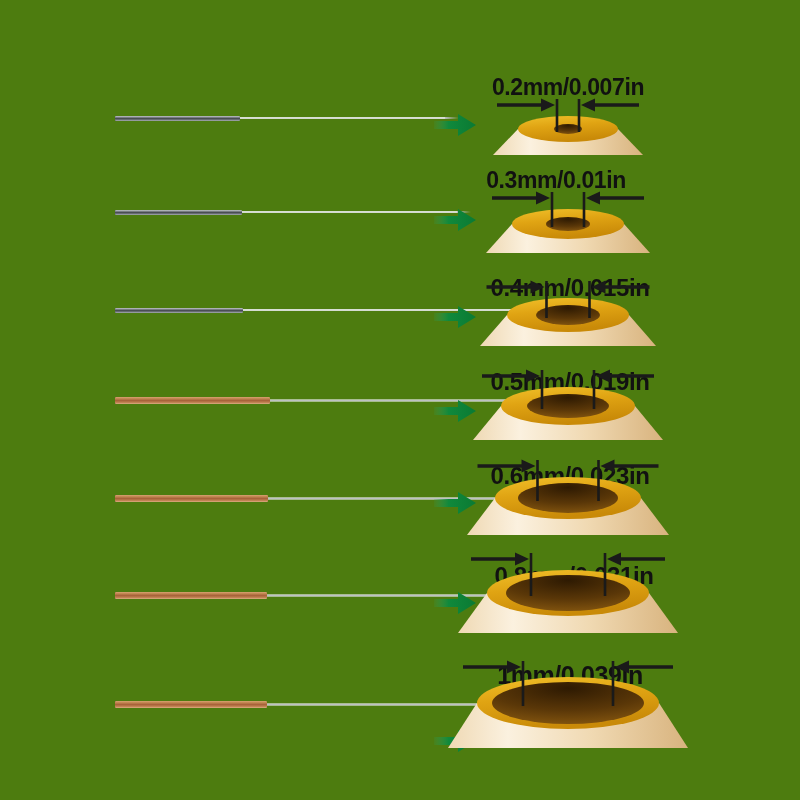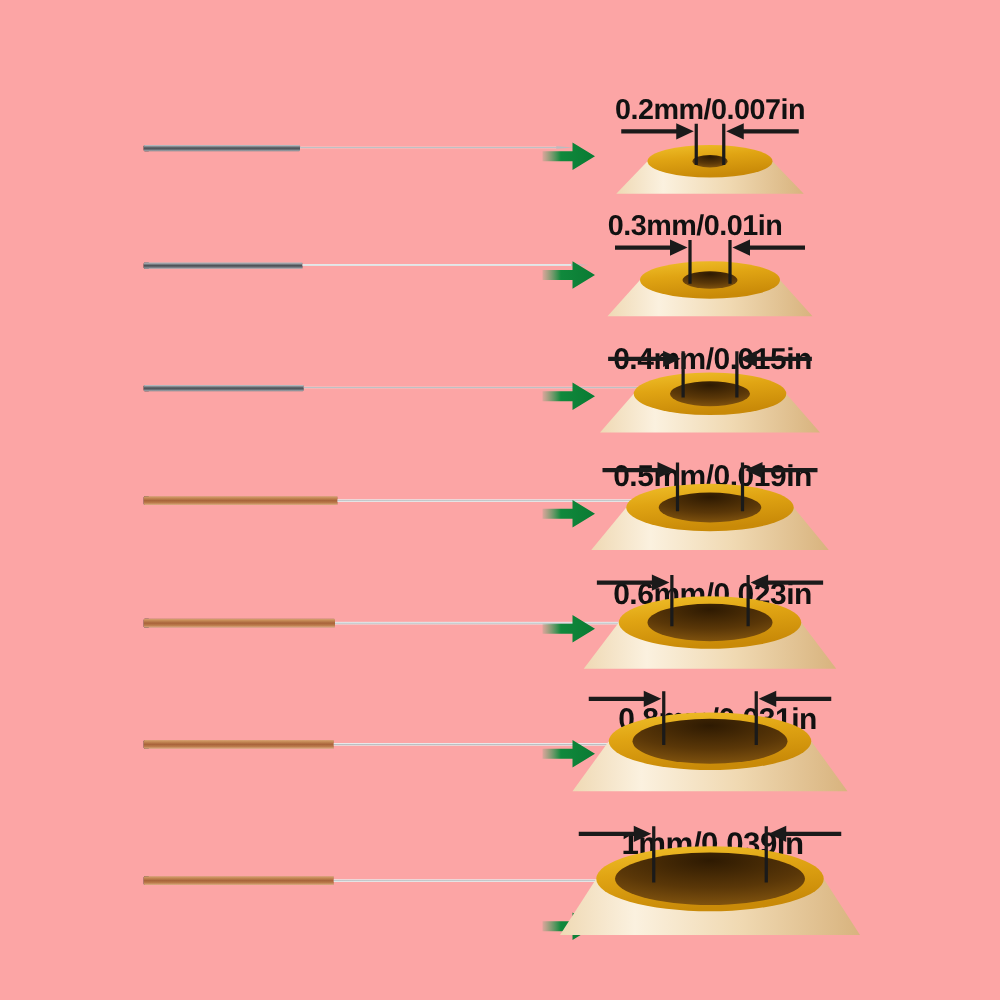--- a/index.html
+++ b/index.html
@@ -13,21 +13,21 @@
     overflow: hidden;
     font-family: "Liberation Sans", sans-serif;
     position: relative;
   }
 
   #sizes-chart {
     position: absolute;
     left: 0; top: 0;
     width: 800px;
     height: 800px;
-    background: #fca5a5;
+    background: #4d7c0f;
   }
 
   
   .needle {
     position: absolute;
     left: 0;
     top: 0;
     height: 30px;
   }
   .needle-handle {

